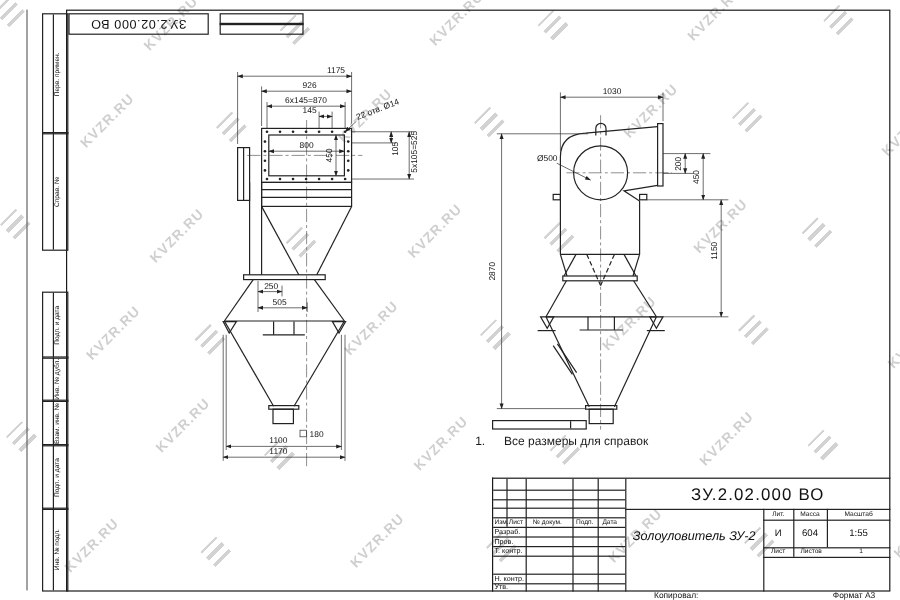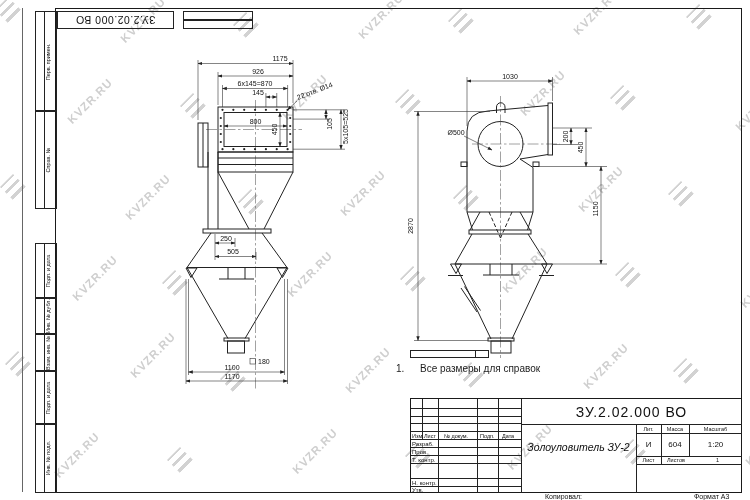--- a/index.html
+++ b/index.html
@@ -375,21 +375,21 @@
     <span class="tb" style="left:1px;top:87.5px;font-size:6px;">Утв.</span>
 
     <div class="tbc" id="tb-docnum">ЗУ.2.02.000 ВО</div>
     <div class="tbc" id="tb-name">Золоуловитель ЗУ-2</div>
 
     <div class="tbc" style="left:225px;top:25px;width:25px;height:9px;font-size:5.5px;">Лит.</div>
     <div class="tbc" style="left:250px;top:25px;width:28px;height:9px;font-size:5.5px;">Масса</div>
     <div class="tbc" style="left:278px;top:25px;width:53px;height:9px;font-size:5.5px;">Масштаб</div>
     <div class="tbc valcell" style="left:225px;top:34px;width:25px;height:23px;">И</div>
     <div class="tbc valcell" style="left:250px;top:34px;width:28px;height:23px;">604</div>
-    <div class="tbc valcell" style="left:278px;top:34px;width:53px;height:23px;">1:20</div>
+    <div class="tbc valcell" style="left:278px;top:34px;width:53px;height:23px;">1:55</div>
 
     <div class="tbc" style="left:225px;top:57px;width:25px;height:8px;font-size:5.5px;">Лист</div>
     <span class="tb" style="left:256px;top:58px;">Листов</span>
     <span class="tb" style="left:305px;top:58px;">1</span>
 
   </div>
 
   <div class="btxt" style="left:545px;top:492.5px;">Копировал:</div>
   <div class="btxt" style="left:694px;top:492.5px;">Формат А3</div>
 

